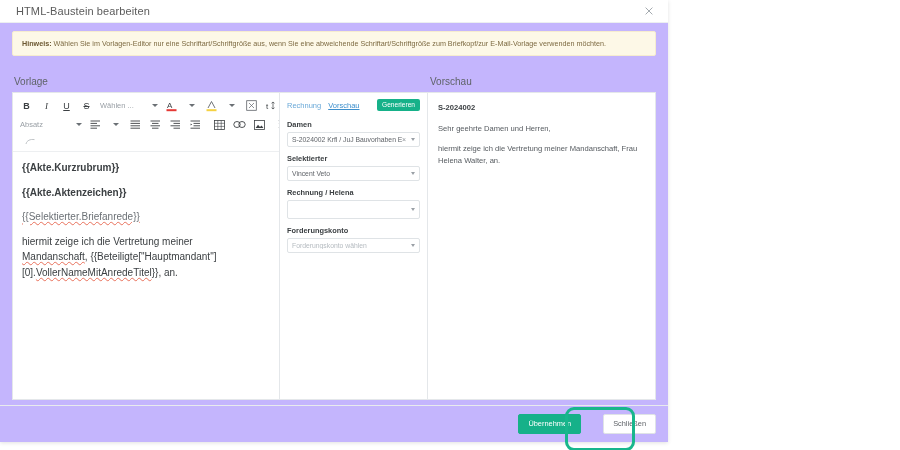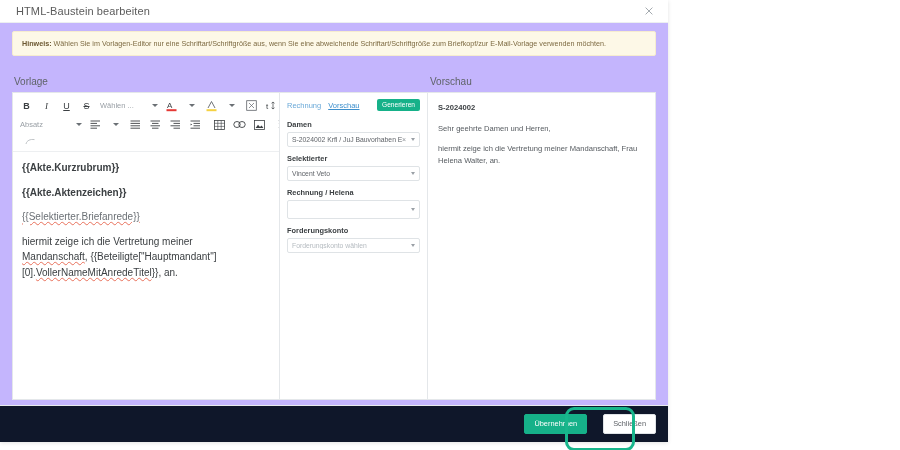--- a/index.html
+++ b/index.html
@@ -250,26 +250,26 @@
     line-height: 1.5;
   }
   .preview-inner p { margin: 0 0 9px 0; }
   .preview-inner .pv-title { font-weight: bold; color: #3c4043; }
   .preview-inner .pv-az { font-weight: bold; color: #3c4043; }
 
   
   .modal-footer {
     height: 36px;
     border-top: 1px solid #e8ebed;
-    background: #0f172a;
+    background: #c4b5fd;
     display: flex;
     align-items: center;
     justify-content: flex-end;
     padding-right: 12px;
-    gap: 16px;
+    gap: 22px;
     flex: 0 0 auto;
     position: relative;
   }
   .btn {
     font-size: 7.4px;
     padding: 5px 9px;
     border-radius: 2px;
     cursor: pointer;
     font-family: inherit;
     line-height: 1;

